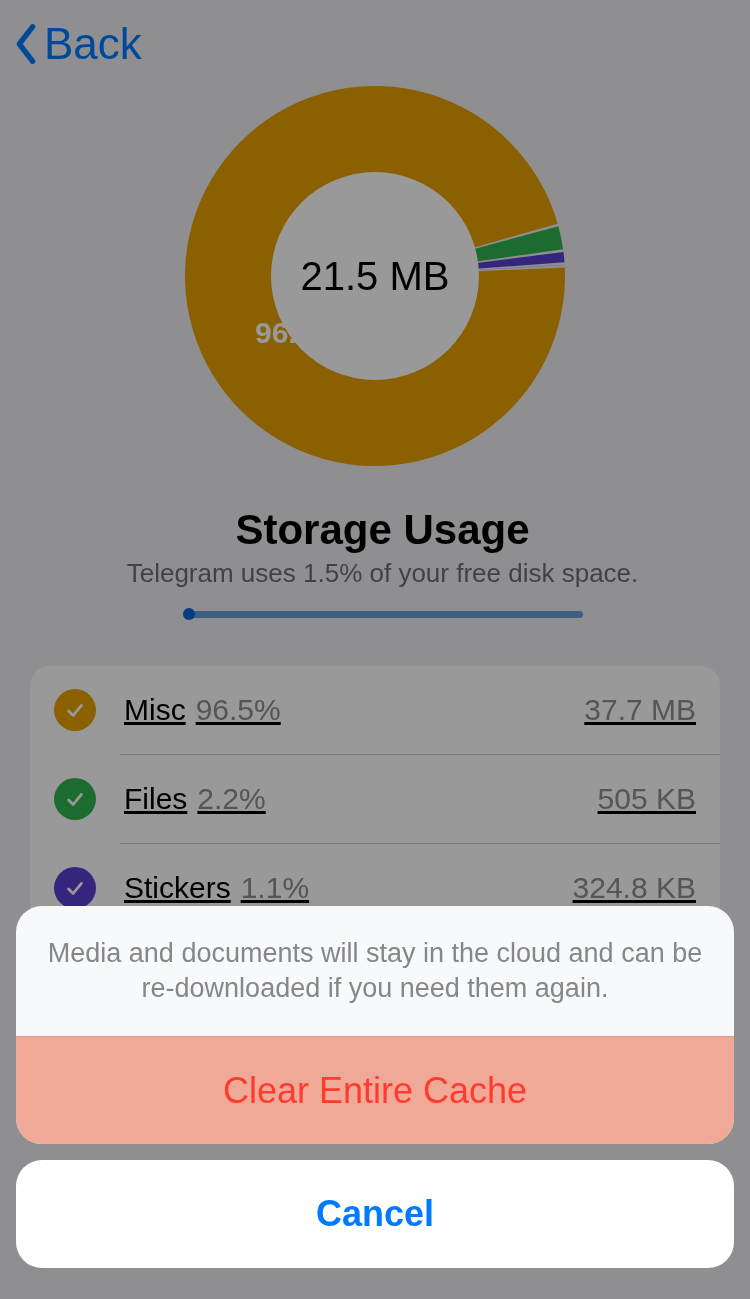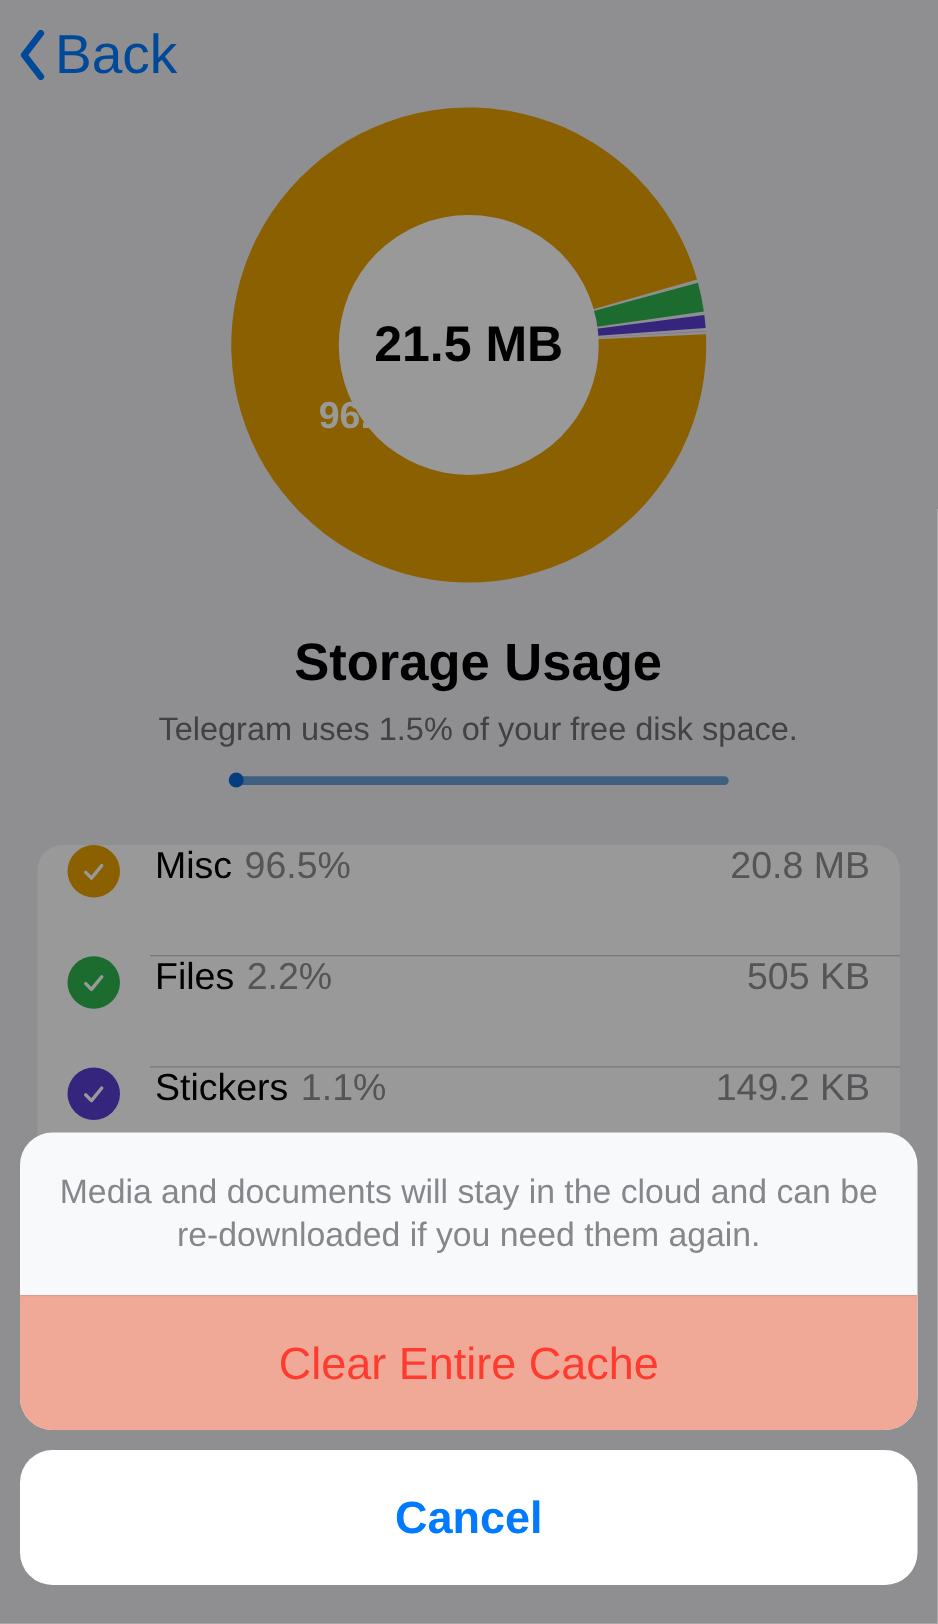--- a/index.html
+++ b/index.html
@@ -38,39 +38,39 @@
     position: relative;
     width: 400px; height: 400px;
   }
   .donut svg { width: 400px; height: 400px; }
   .donut-center {
     position: absolute; inset: 0;
     display: flex; align-items: center; justify-content: center;
     pointer-events: none;
   }
   .donut-center span {
-    font-size: 40px; font-weight: 700; color: #000;
+    font-size: 40px; font-weight: 400; color: #000;
   }
   .donut-main-pct {
     position: absolute;
     left: 80px; top: 240px;
     color: #fff; font-size: 30px; font-weight: 600;
   }
 
   
   .heading {
     text-align: center;
     margin-top: 30px;
     padding-left: 15px;
   }
   .heading h1 {
     font-size: 42px; font-weight: 700; color: #000;
   }
   .heading .sub {
-    margin-top: 14px;
+    margin-top: 4px;
     font-size: 26px; color: #6e6e73;
   }
   .progress {
     margin: 22px auto 0;
     width: 400px; height: 7px;
     border-radius: 4px;
     background: #6a9fd8;
     position: relative;
   }
   .progress .dot {
@@ -80,24 +80,25 @@
   }
 
   
   .card {
     margin: 48px 30px 0;
     background: #fff;
     border-radius: 20px;
     overflow: hidden;
   }
   .row {
-    display: flex; 
+    display: flex; align-items: center;
     height: 88px;
     padding: 0 24px;
     font-size: 30px;
+    text-decoration: underline;
   }
   .row-sep {
     border-top: 1px solid #c7c7cc;
     margin-left: 90px;
   }
   .check {
     width: 42px; height: 42px; border-radius: 50%;
     display: flex; align-items: center; justify-content: center;
     flex-shrink: 0;
     margin-right: 28px;
@@ -194,21 +195,21 @@
 <div class="card" id="rows-card">
 
 <div class="row">
       <div class="check" style="background:#e6a000">
         <svg width="22" height="22" viewBox="0 0 24 24">
           <polyline points="5,13 10,18 19,7" fill="none" stroke="#fff" stroke-width="3" stroke-linecap="round" stroke-linejoin="round"></polyline>
         </svg>
       </div>
       <span class="label">Misc</span>
       <span class="pct">96.5%</span>
-      <span class="size">20.8 MB</span>
+      <span class="size">37.7 MB</span>
     </div>
     <div class="row-sep"></div>
     <div class="row">
       <div class="check" style="background:#2eb54e">
         <svg width="22" height="22" viewBox="0 0 24 24">
           <polyline points="5,13 10,18 19,7" fill="none" stroke="#fff" stroke-width="3" stroke-linecap="round" stroke-linejoin="round"></polyline>
         </svg>
       </div>
       <span class="label">Files</span>
       <span class="pct">2.2%</span>
@@ -216,21 +217,21 @@
     </div>
     <div class="row-sep"></div>
     <div class="row">
       <div class="check" style="background:#5b3fd1">
         <svg width="22" height="22" viewBox="0 0 24 24">
           <polyline points="5,13 10,18 19,7" fill="none" stroke="#fff" stroke-width="3" stroke-linecap="round" stroke-linejoin="round"></polyline>
         </svg>
       </div>
       <span class="label">Stickers</span>
       <span class="pct">1.1%</span>
-      <span class="size">149.2 KB</span>
+      <span class="size">324.8 KB</span>
     </div>
   </div>
 
 <div class="dim"></div>
 
 <div class="sheet">
   <div class="sheet-group">
     <div class="sheet-msg">Media and documents will stay in the cloud and can be re-downloaded if you need them again.</div>
     <div class="sheet-btn sheet-clear">Clear Entire Cache</div>
   </div>

